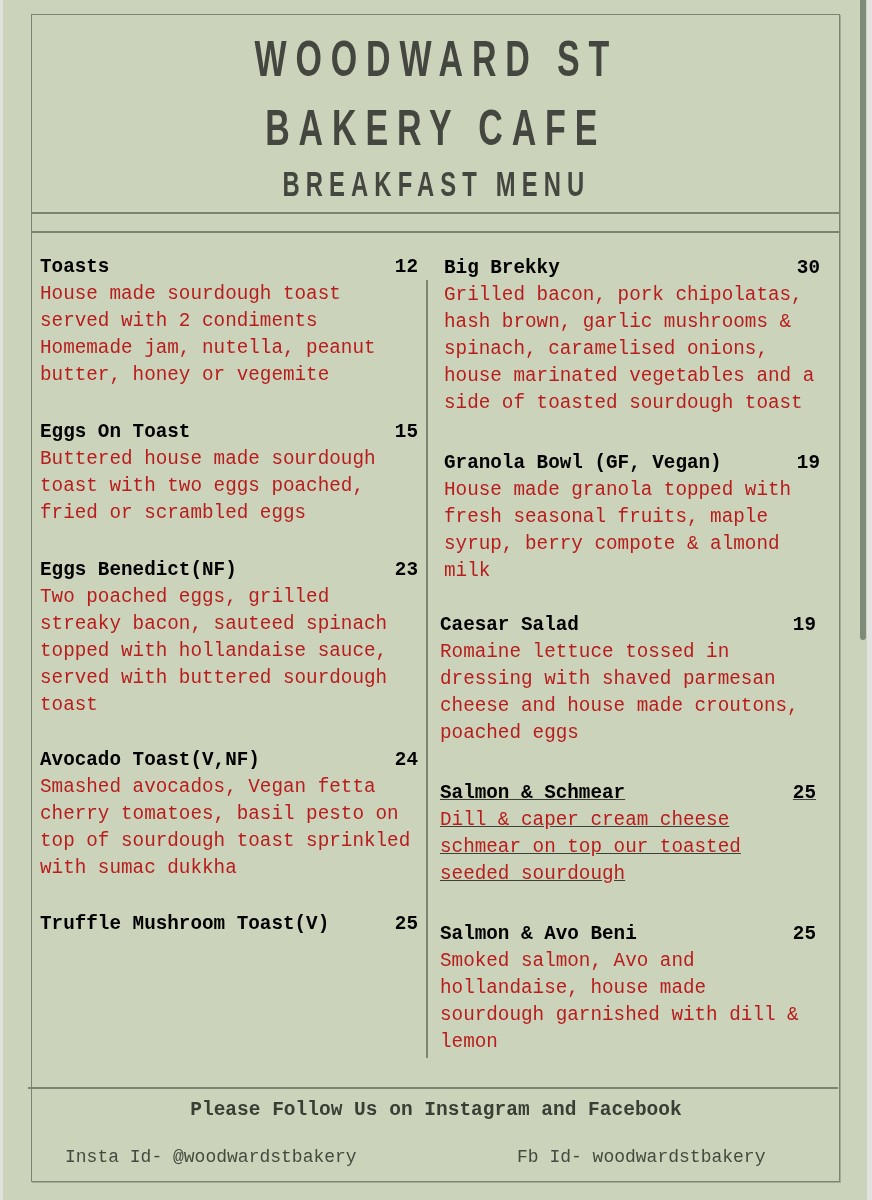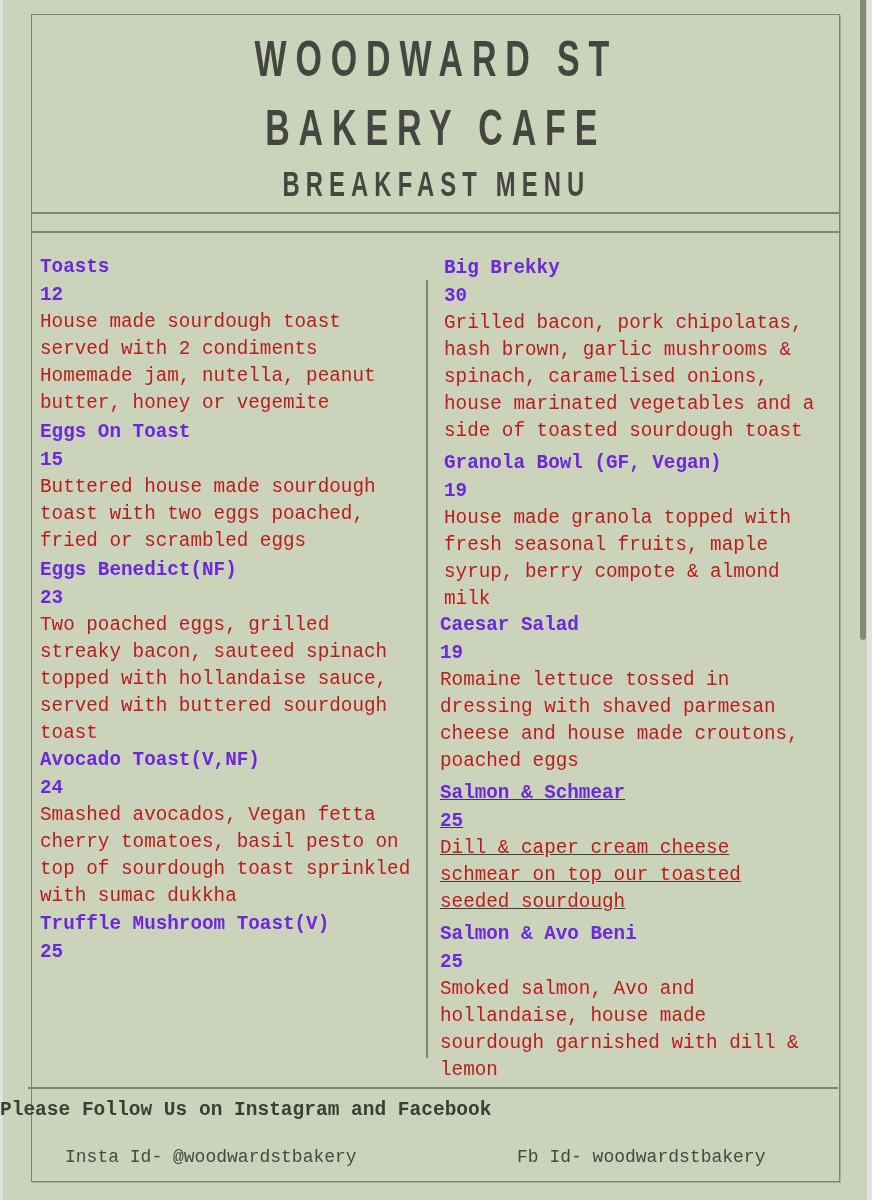--- a/index.html
+++ b/index.html
@@ -26,25 +26,25 @@
     position: absolute; left: 0; width: 872px; text-align: center;
     font-family: "Liberation Sans", sans-serif; font-weight: bold;
     color: #44473f;
   }
   .title span { display: inline-block; transform: scaleX(0.68); transform-origin: center; white-space: nowrap; }
   .t1 { top: 30px; font-size: 50px; letter-spacing: 13px; }
   .t2 { top: 99px; font-size: 50px; letter-spacing: 13px; }
   .t3 { top: 164px; font-size: 35px; letter-spacing: 9px; }
 
   .item { position: absolute; width: 378px; }
-  .item-head { display: flex; justify-content: space-between; font-weight: bold; font-size: 19.3px; line-height: 28px; color: #6d28d9; white-space: pre; flex-direction: column; }
+  .item-head { display: flex; justify-content: space-between; font-weight: bold; font-size: 19.3px; line-height: 28px; color: #000000; white-space: pre; }
   .item-desc { font-size: 19.3px; line-height: 27px; white-space: pre; color: #b91c1c; }
 
   .footer-title {
-    position: absolute; left: 0; width: 872px; top: 1099px; 
+    position: absolute; left: 0; width: 872px; top: 1099px; text-align: center;
     font-family: "Liberation Mono", "DejaVu Sans Mono", monospace; font-weight: bold; font-size: 19.5px; color: #3a3e35;
   }
   .social { position: absolute; top: 1147px; font-size: 18px; color: #45493f; white-space: pre; }
 </style>
 </head>
 <body>
 
 <div class="left-strip"></div>
 <div class="right-strip"></div>
 

